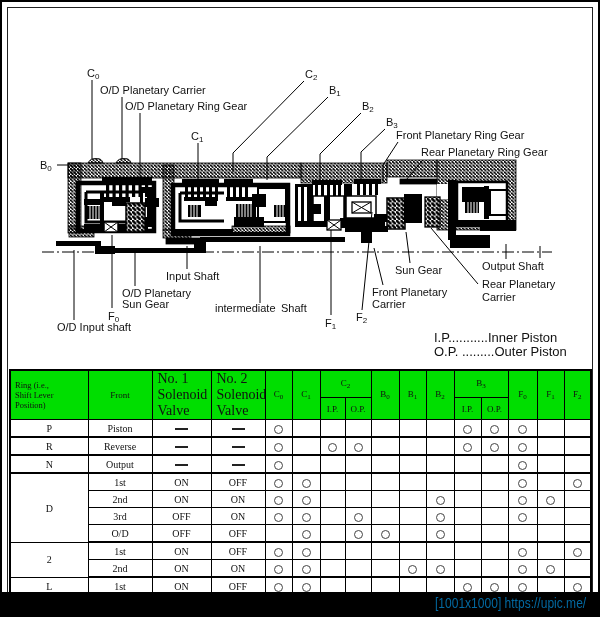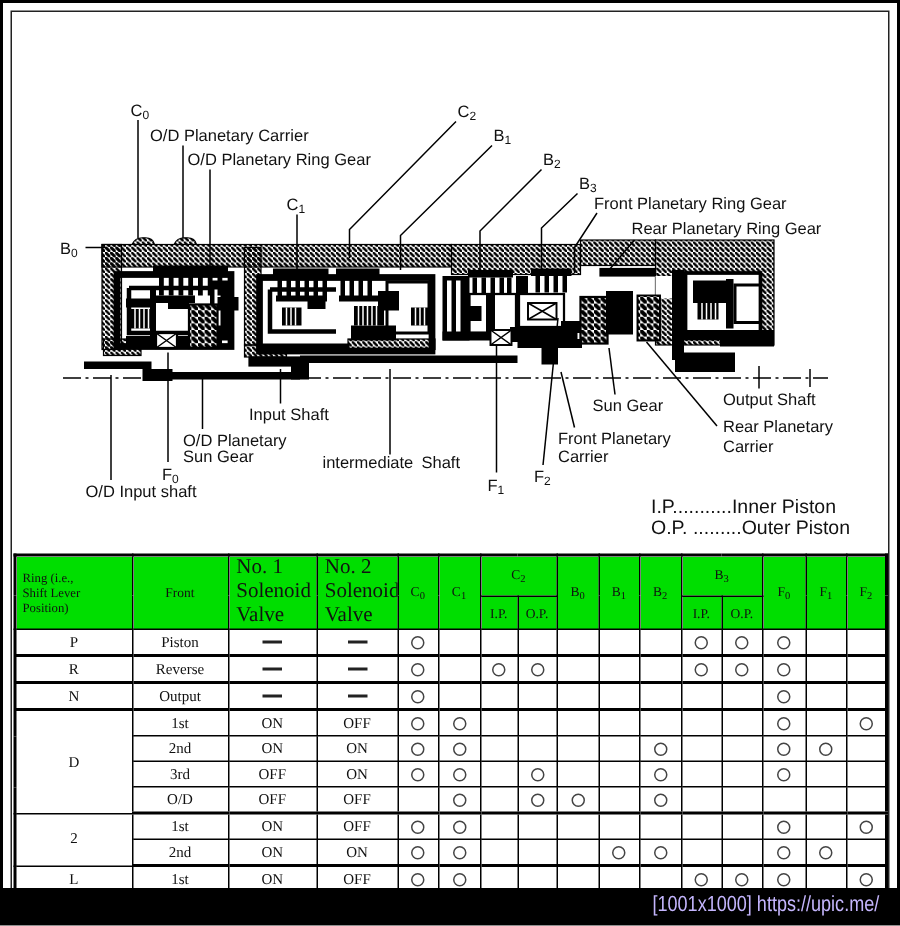--- a/index.html
+++ b/index.html
@@ -1,18 +1,18 @@
 <!DOCTYPE html>
 <html><head><meta charset="utf-8">
 <style>
 html,body{margin:0;padding:0}
 body{width:600px;height:617px;position:relative;background:#fff;font-family:"Liberation Sans",sans-serif;overflow:hidden}
 #outer{position:absolute;left:0;top:0;width:596px;height:613px;border:2px solid #000}
 #inner{position:absolute;left:7px;top:7px;width:584px;height:600px;border:1px solid #222}
-#bar{position:absolute;left:0;top:592px;width:600px;height:25px;background:#000;color:#c4b5fd;font-size:14.5px;text-align:right;box-sizing:border-box;padding:3px 14px 0 0}
+#bar{position:absolute;left:0;top:592px;width:600px;height:25px;background:#000;color:#0369a1;font-size:14.5px;text-align:right;box-sizing:border-box;padding:3px 14px 0 0}
 #bar span{display:inline-block;transform:scaleX(0.83);transform-origin:100% 50%}
 #diag{position:absolute;left:0;top:0}
 table{border-collapse:collapse;table-layout:fixed;position:absolute;left:9px;top:369px;width:581px;font-family:Liberation Serif, serif;border:2px solid #000}
 td,th{border:1px solid #000;padding:0;margin:0;text-align:center;vertical-align:middle;font-weight:normal;font-size:10px;color:#111;overflow:hidden}
 th{background:#00de00;font-size:9px}
 .rh{text-align:left;padding-left:4px;font-size:8.5px;line-height:1.2}
 .sv{font-size:14px;line-height:1.15;text-align:left;padding-left:5px}
 sub{font-size:7px;vertical-align:-2px}
 .c{display:inline-block;width:7px;height:7px;border:1px solid #444;border-radius:50%;vertical-align:middle}
 .d{display:inline-block;width:13px;height:2px;background:#222;vertical-align:middle}

